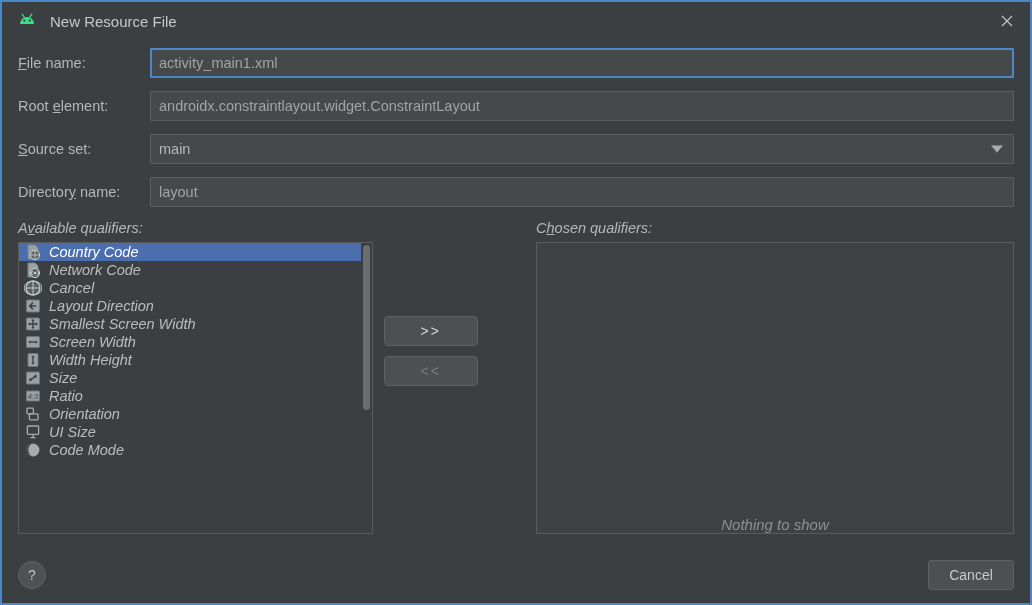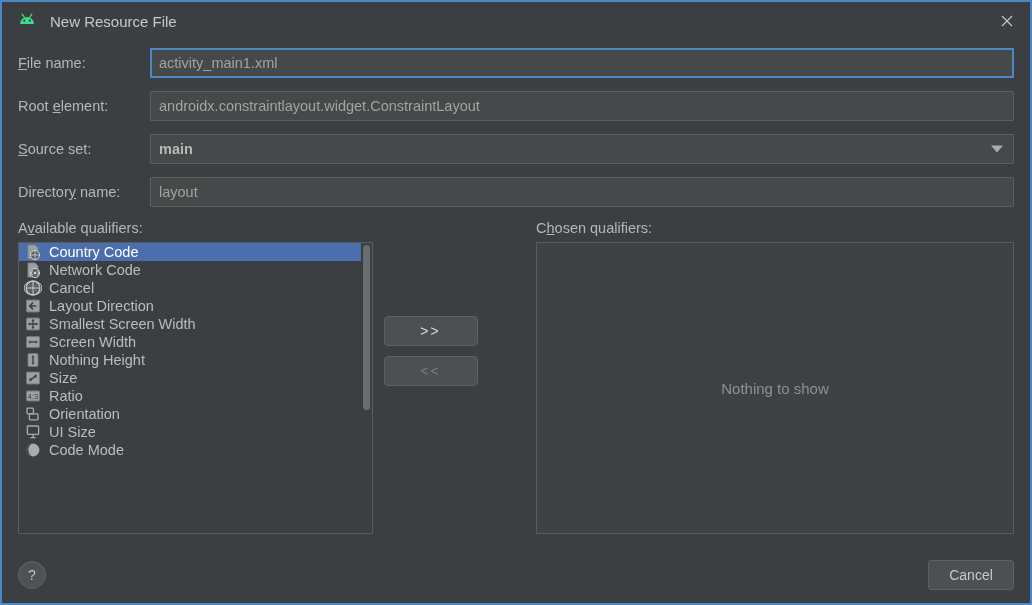--- a/index.html
+++ b/index.html
@@ -112,37 +112,37 @@
     background: #45494a;
     border: 1px solid #5e6060;
     box-sizing: border-box;
     border-radius: 1px;
     cursor: pointer;
   }
   .combo-value {
     font-size: 14.5px;
     color: #b8b8b8;
     padding-left: 8px;
-    font-weight: bold;
   }
   #combo-arrow {
     position: absolute;
     right: 10px;
     top: 50%;
     transform: translateY(-50%);
     width: 0; height: 0;
     border-left: 6px solid transparent;
     border-right: 6px solid transparent;
     border-top: 7px solid #a9adad;
   }
 
   
   #qualifiers-area {
     display: flex;
     margin-top: 6px;
+    font-style: italic;
   }
   #available-col { width: 355px; flex: 0 0 355px; }
   #transfer-col {
     width: 115px;
     flex: 0 0 115px;
     display: flex;
     flex-direction: column;
     align-items: center;
     justify-content: flex-start;
     padding-top: 96px;
@@ -232,21 +232,21 @@
     cursor: default;
   }
 
   
   #chosen-panel {
     height: 292px;
     background: #3f4244;
     border: 1px solid #5a5c5c;
     box-sizing: border-box;
     display: flex;
-    align-items: center;
+    align-items: flex-end;
     justify-content: center;
   }
   #nothing-to-show {
     font-size: 15px;
     color: #8d9091;
   }
 
   
   #footer {
     flex: 0 0 56px;
@@ -412,21 +412,21 @@
                 <span>Screen Width</span>
               </div>
               <div class="list-item">
                 <span class="item-icon">
                   <svg width="18" height="18" viewBox="0 0 18 18">
                     <rect x="4" y="2.5" width="10" height="13" rx="1" fill="#9aa0a3" stroke="#70767a" stroke-width="1"></rect>
                     <path d="M9 5 v8" stroke="#3e4244" stroke-width="1.4"></path>
                     <path d="M9 4.3 l-1.8 2 h3.6 z M9 13.7 l-1.8 -2 h3.6 z" fill="#3e4244"></path>
                   </svg>
                 </span>
-                <span>Nothing Height</span>
+                <span>Width Height</span>
               </div>
               <div class="list-item">
                 <span class="item-icon">
                   <svg width="18" height="18" viewBox="0 0 18 18">
                     <rect x="2.5" y="3" width="13" height="12" rx="1" fill="#9aa0a3" stroke="#70767a" stroke-width="1"></rect>
                     <path d="M6 12 L12 6" stroke="#3e4244" stroke-width="1.5"></path>
                     <path d="M12.6 5.4 v3.4 h-3.4 z M5.4 12.6 v-3.4 h3.4 z" fill="#3e4244"></path>
                   </svg>
                 </span>
                 <span>Size</span>

